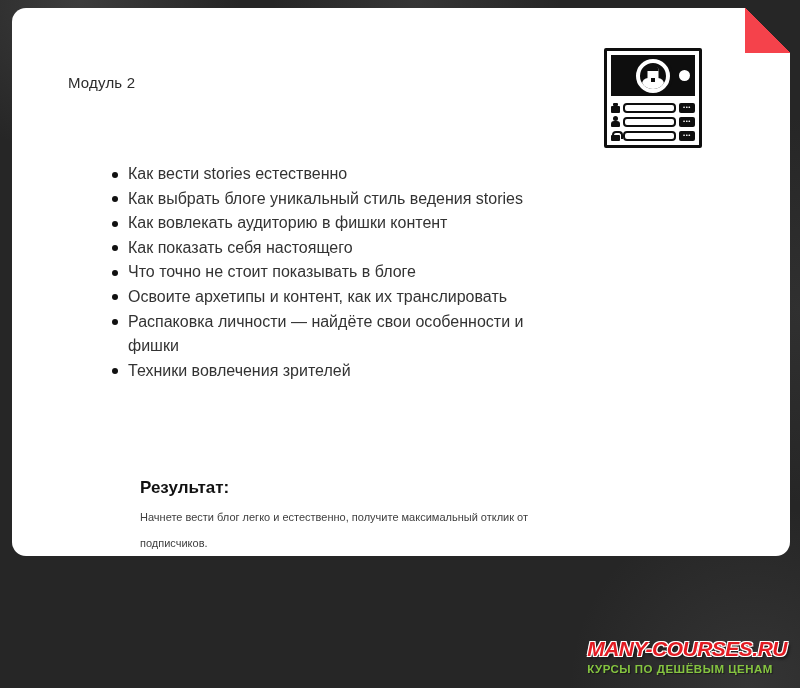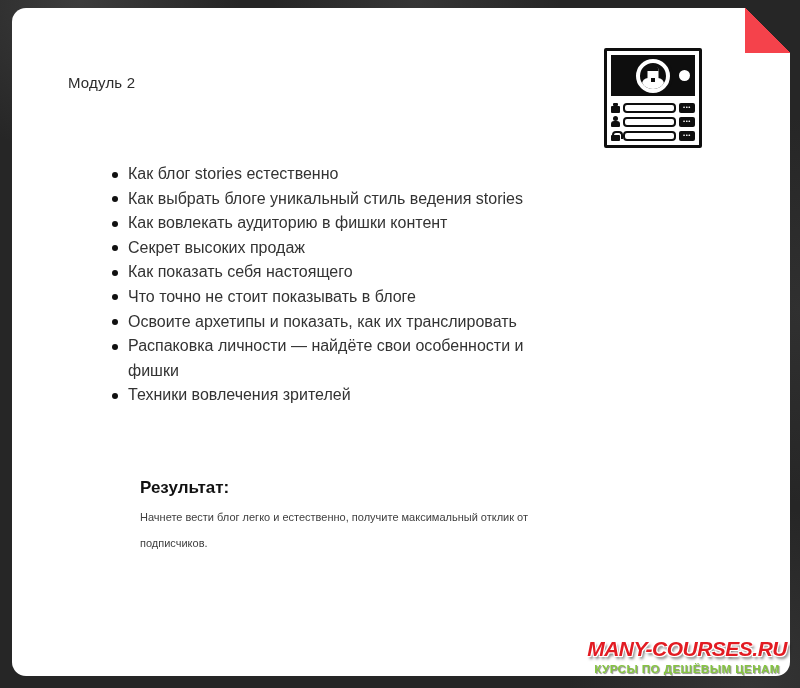--- a/index.html
+++ b/index.html
@@ -13,21 +13,21 @@
       radial-gradient(circle at 52% 0%, rgba(150,150,150,.14), transparent 18%),
       radial-gradient(circle at 100% 45%, rgba(120,120,120,.12), transparent 22%),
       radial-gradient(circle at 94% 100%, rgba(130,130,130,.16), transparent 18%);
     overflow: hidden;
   }
 
   
   .card {
     position: absolute;
     left: 12px; top: 8px;
-    width: 778px; height: 668px;
+    width: 778px; height: 548px;
     background: #ffffff;
     border-radius: 14px;
   }
 
   
   .corner-fold {
     position: absolute;
     top: 0; right: 0;
     width: 45px; height: 45px;
     background: linear-gradient(to bottom left,
@@ -221,21 +221,21 @@
     width: 7px; height: 6px;
     border: 2px solid #0e0e0e;
     border-bottom: none;
     border-radius: 4px 4px 0 0;
   }
 
   
   .watermark {
     position: absolute;
     right: 13px; bottom: 13px;
-    text-align: center;
+    text-align: left;
     z-index: 5;
   }
   .wm-title {
     font-size: 21px;
     font-weight: bold;
     font-style: italic;
     letter-spacing: -0.5px;
     color: #e21b22;
     text-shadow:
       -1px -1px 0 #ffffff, 1px -1px 0 #ffffff,
@@ -253,27 +253,26 @@
 </style>
 </head>
 <body>
 
 <div class="card">
   <div class="corner-fold"></div>
 
   <div class="kicker">Модуль 2</div>
 
   <ul class="bullet-list">
-    <li>Как блог stories естественно</li>
+    <li>Как вести stories естественно</li>
     <li>Как выбрать блоге уникальный стиль ведения stories</li>
     <li>Как вовлекать аудиторию в фишки контент</li>
-    <li>Секрет высоких продаж</li>
     <li>Как показать себя настоящего</li>
     <li>Что точно не стоит показывать в блоге</li>
-    <li>Освоите архетипы и показать, как их транслировать</li>
+    <li>Освоите архетипы и контент, как их транслировать</li>
     <li>Распаковка личности — найдёте свои особенности и фишки</li>
     <li>Техники вовлечения зрителей</li>
   </ul>
 
   <div class="result-heading">Результат:</div>
   <div class="result-text">Начнете вести блог легко и естественно, получите максимальный отклик от подписчиков.</div>
 
   <div class="profile-card">
     <div class="pc-header">
       <span class="pc-dot"></span>

